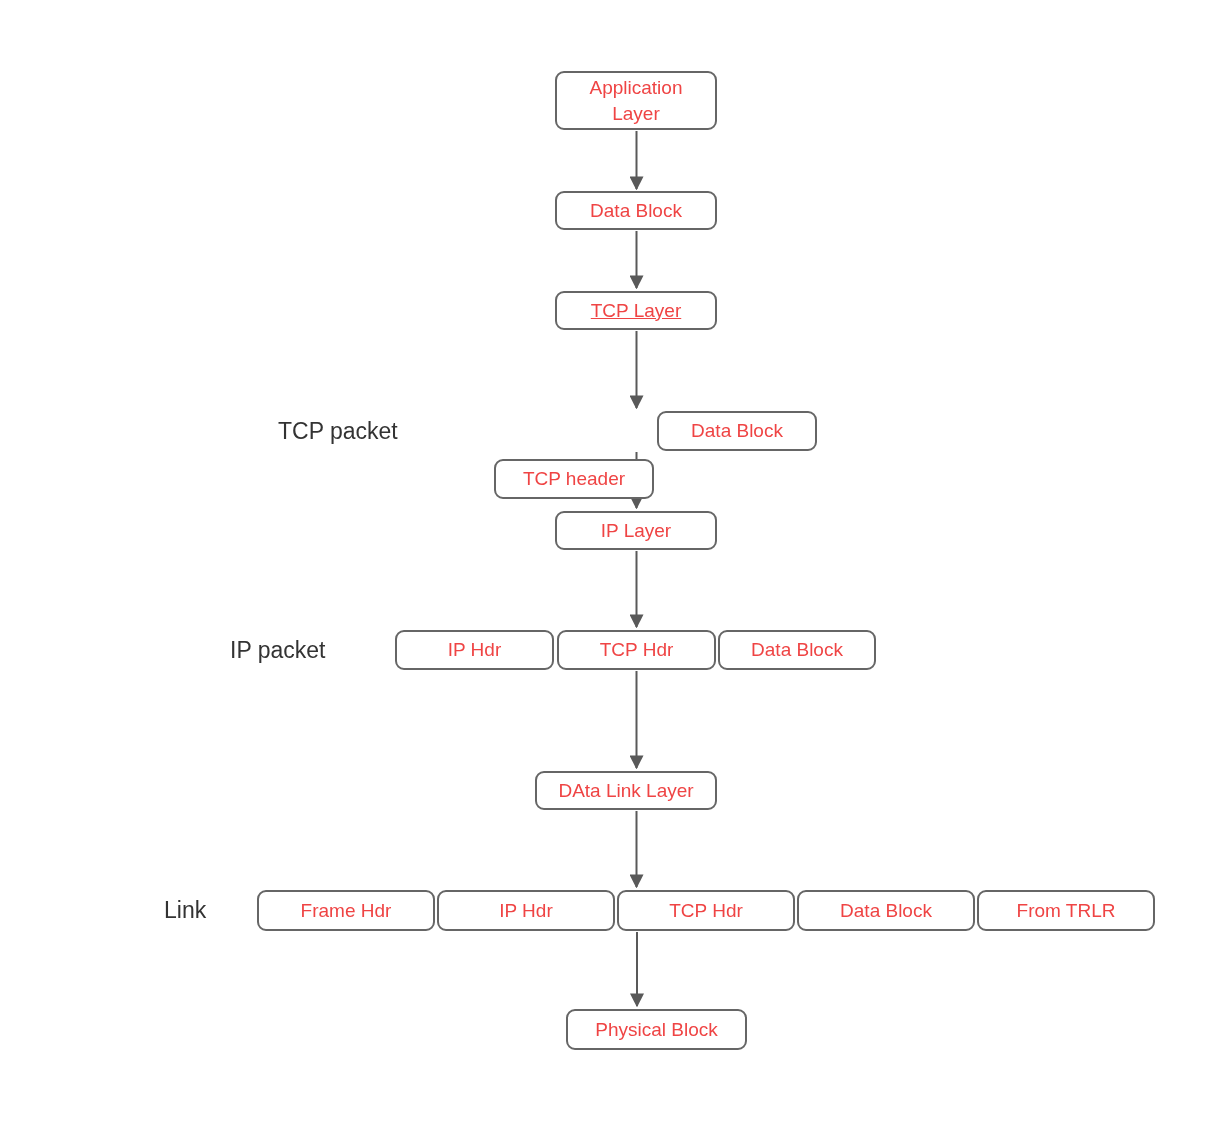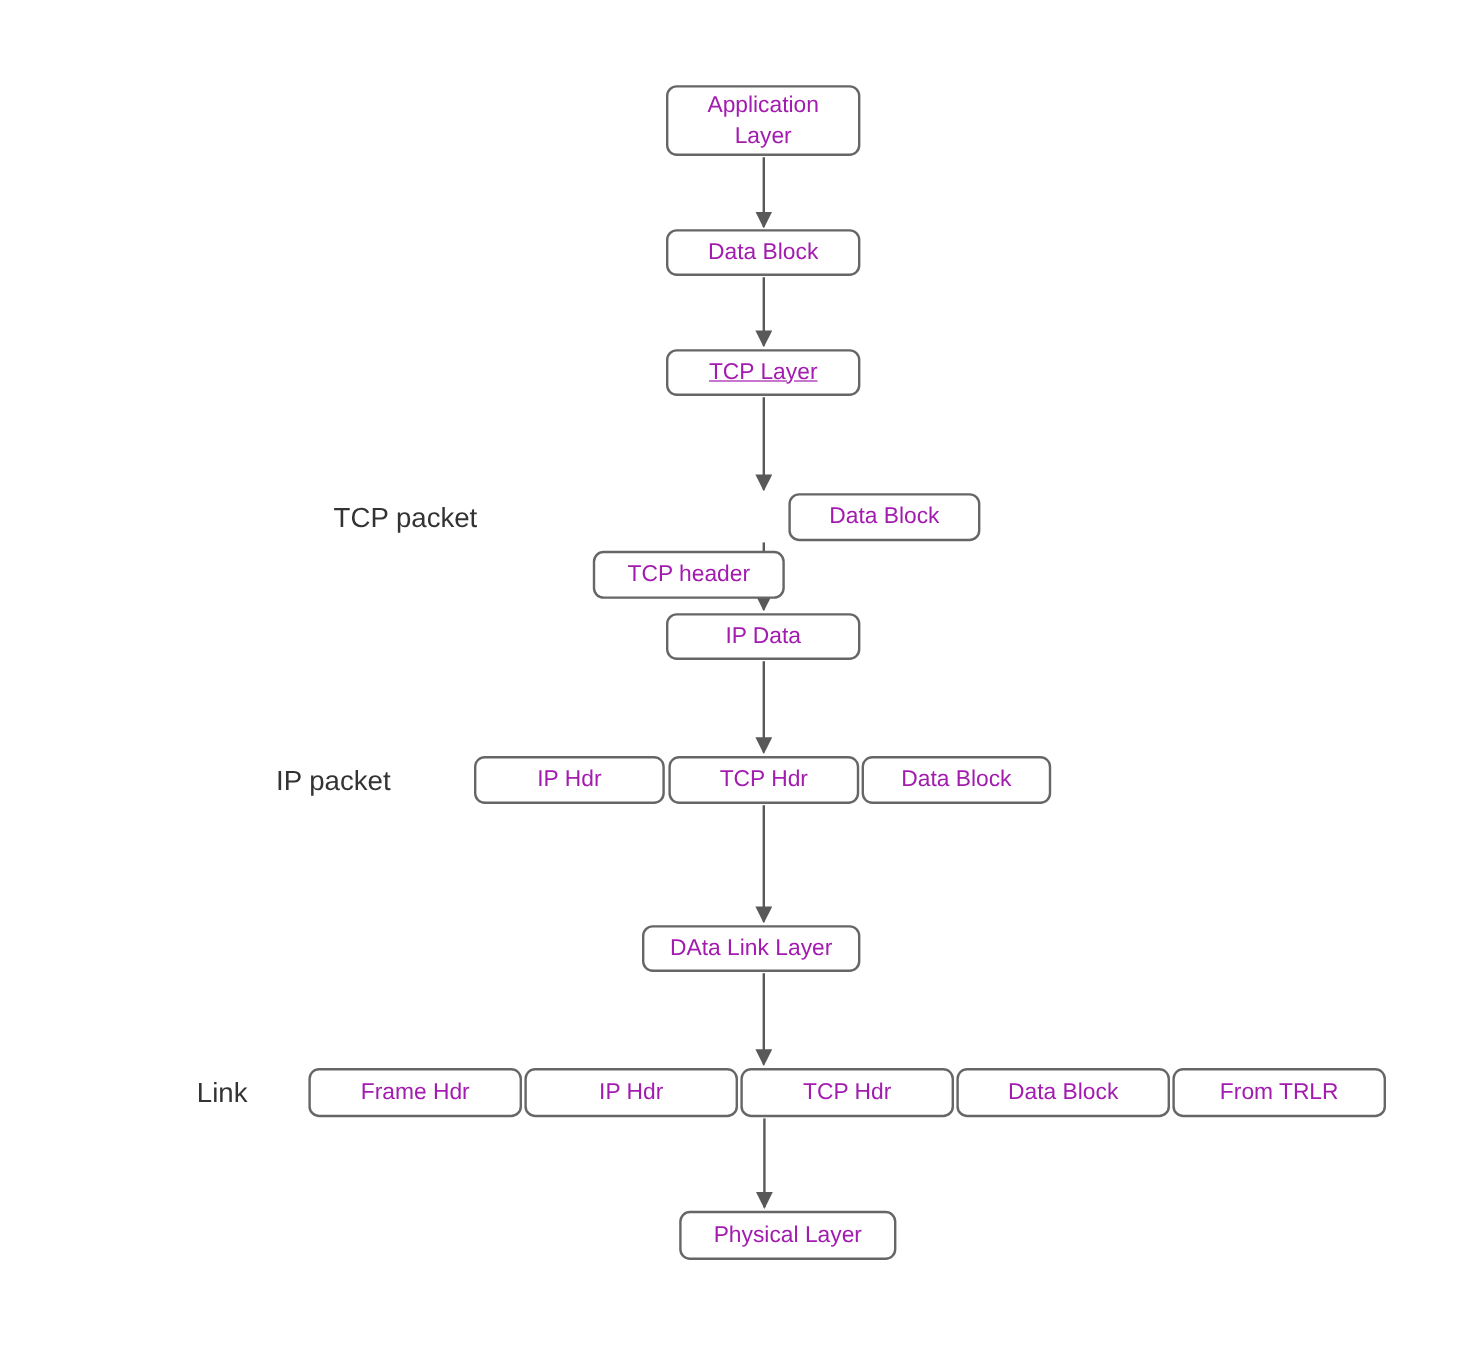--- a/index.html
+++ b/index.html
@@ -22,21 +22,21 @@
     width: 1232px;
     height: 1122px;
     pointer-events: none;
   }
   .node, .cell {
     position: absolute;
     box-sizing: border-box;
     background: #ffffff;
     border: 2.5px solid #666666;
     border-radius: 9px;
-    color: #a21caf;
+    color: #ef4444;
     font-size: 19px;
     line-height: 26px;
     display: flex;
     align-items: center;
     justify-content: center;
     text-align: center;
   }
   .two-line {
     padding: 0 28px;
   }
@@ -94,23 +94,23 @@
     <line x1="636.5" y1="452" x2="636.5" y2="508" stroke="#595959" stroke-width="2" marker-end="url(#arrow)"></line>
     <line x1="636.5" y1="551" x2="636.5" y2="627" stroke="#595959" stroke-width="2" marker-end="url(#arrow)"></line>
     <line x1="636.5" y1="671" x2="636.5" y2="768" stroke="#595959" stroke-width="2" marker-end="url(#arrow)"></line>
     <line x1="636.5" y1="811" x2="636.5" y2="887" stroke="#595959" stroke-width="2" marker-end="url(#arrow)"></line>
     <line x1="637" y1="932" x2="637" y2="1006" stroke="#595959" stroke-width="2" marker-end="url(#arrow)"></line>
   </svg>
 
   <div class="node n-app two-line">Application Layer</div>
   <div class="node n-datab">Data Block</div>
   <div class="node n-tcp">TCP Layer</div>
-  <div class="node n-ip">IP Data</div>
+  <div class="node n-ip">IP Layer</div>
   <div class="node n-dll">DAta Link Layer</div>
-  <div class="node n-phys">Physical Layer</div>
+  <div class="node n-phys">Physical Block</div>
 
   <div class="rowlabel l-tcp">TCP packet</div>
   <div class="cell c-tcph">TCP header</div>
   <div class="cell c-tcpd">Data Block</div>
 
   <div class="rowlabel l-ip">IP packet</div>
   <div class="cell c-iph">IP Hdr</div>
   <div class="cell c-ipt">TCP Hdr</div>
   <div class="cell c-ipd">Data Block</div>
 

